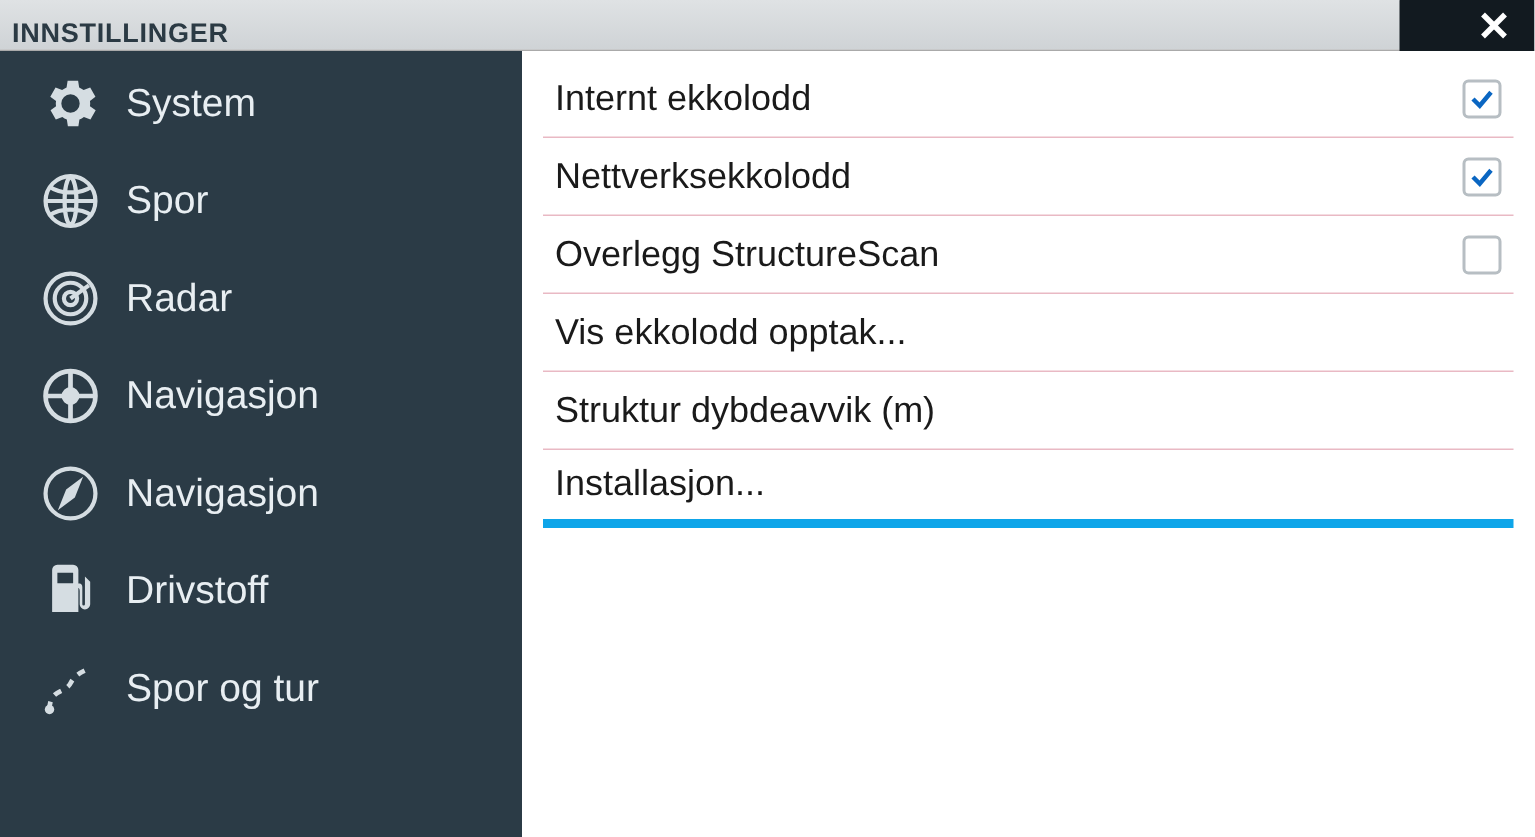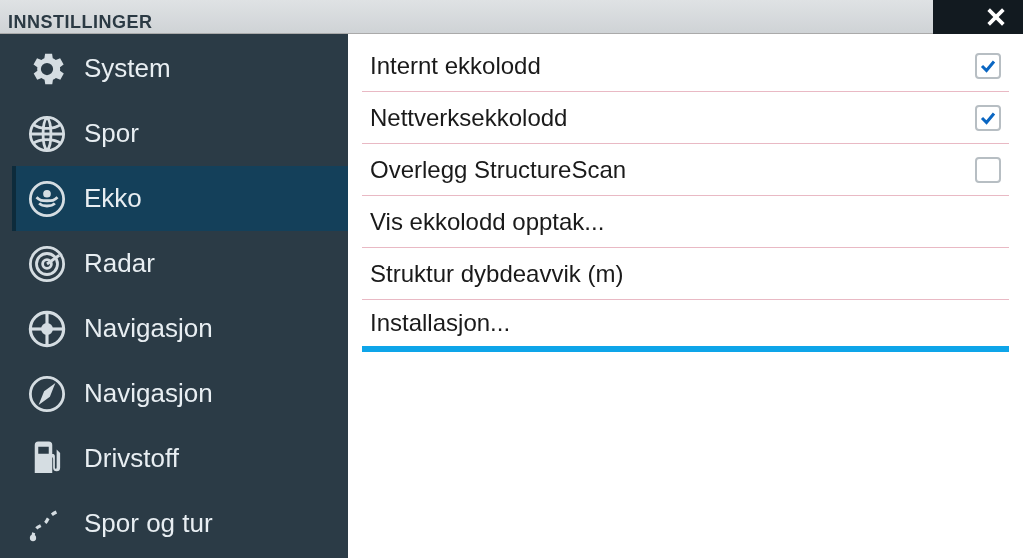--- a/index.html
+++ b/index.html
@@ -161,30 +161,20 @@
     <div class="sidebar-item">
       <span class="sidebar-icon">
         <svg viewBox="0 0 24 24" fill="none" stroke="currentColor" stroke-width="1.6">
             <circle cx="12" cy="12" r="9.5"></circle>
             <path d="M2.5 12h19M12 2.5c3 3 3 16 0 19M12 2.5c-3 3-3 16 0 19M4 6.5c4 3 12 3 16 0M4 17.5c4-3 12-3 16 0"></path>
           </svg>
       </span>
       <span>Spor</span>
     </div>
 
-    <div class="sidebar-item selected">
-      <span class="sidebar-icon">
-        <svg viewBox="0 0 24 24" fill="none" stroke="currentColor" stroke-width="1.6">
-            <circle cx="12" cy="12" r="9.5"></circle>
-            <path d="M6 11c2 2 3 2 6 2s4 0 6-2M7.5 14.5c1.5 1.5 2.5 1.5 4.5 1.5s3 0 4.5-1.5"></path>
-            <circle cx="12" cy="9" r="1.4" fill="currentColor"></circle>
-          </svg>
-      </span>
-      <span>Ekko</span>
-    </div>
 
     <div class="sidebar-item">
       <span class="sidebar-icon">
         <svg viewBox="0 0 24 24" fill="none" stroke="currentColor" stroke-width="1.6">
             <circle cx="12" cy="12" r="9.5"></circle>
             <circle cx="12" cy="12" r="6"></circle>
             <circle cx="12" cy="12" r="2.5"></circle>
             <line x1="12" y1="12" x2="19" y2="7"></line>
           </svg>
       </span>

